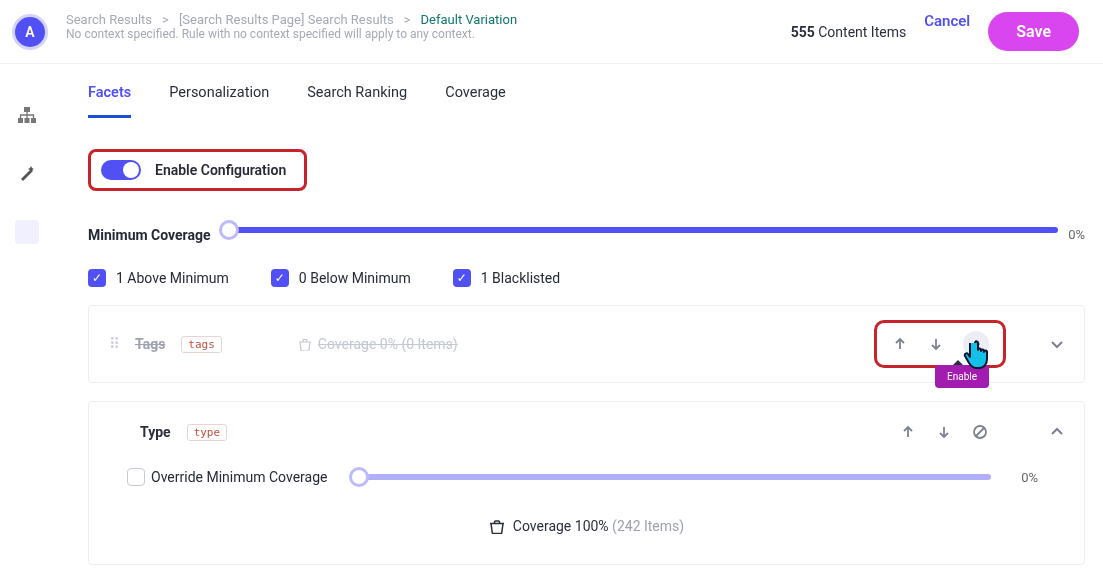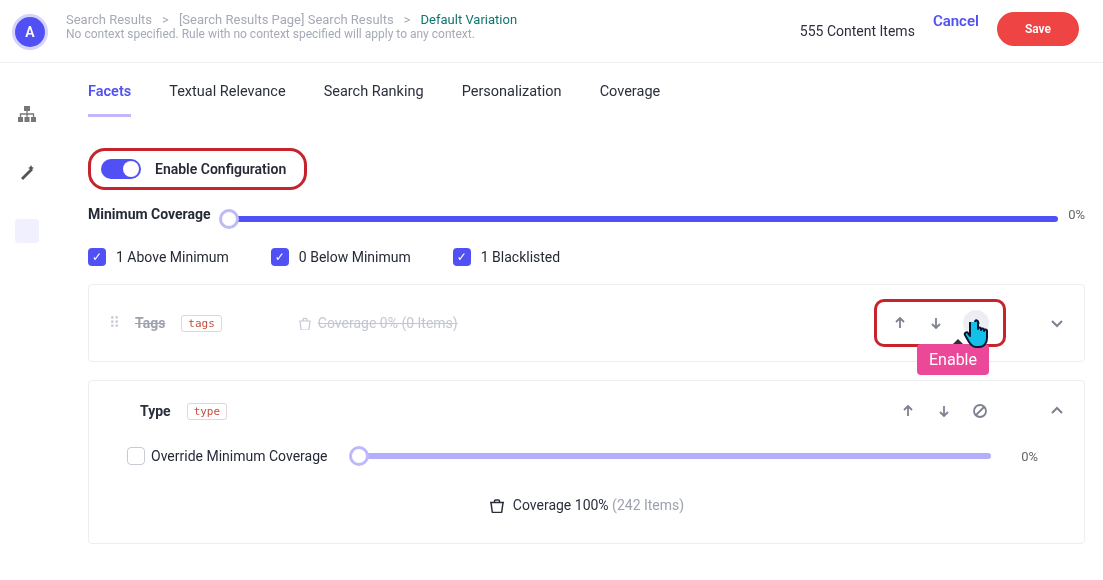--- a/index.html
+++ b/index.html
@@ -3,37 +3,37 @@
 <meta charset="utf-8">
 <style>
 *{box-sizing:border-box;margin:0;padding:0;font-family:-apple-system,BlinkMacSystemFont,"Segoe UI",Roboto,sans-serif}
 body{background:#fff;color:#252a36;font-size:14px;width:1103px;height:580px;overflow:hidden}
 .topbar{display:flex;align-items:flex-start;padding:12px 24px 12px 12px;border-bottom:1px solid #eef0f4;gap:18px}
 .avatar{width:36px;height:36px;border-radius:50%;background:#5150f5;display:flex;align-items:center;justify-content:center;color:#fff;font-weight:600;border:3px solid #d4d4fb;flex:0 0 auto;margin-top:2px}
 .bc{flex:1}
 .crumbs{color:#a6aab6;font-size:13px;display:flex;gap:10px;align-items:flex-start;flex-wrap:wrap}
 .crumbs .cur{color:#0f766e;font-weight:400}
 .nocontext{color:#a6aab6;font-size:12px;}
-.ci{color:#2b2f3c;font-size:14px;align-self:center}.ci b{font-weight:400}
+.ci{color:#2b2f3c;font-size:14px;align-self:center}.ci b{font-weight:700}
 .topbtns{display:flex;gap:18px;align-items:flex-start}
 .btn-cancel{color:#5150f5;font-weight:600;cursor:pointer;font-size:15px}
-.btn-save{background:#ef4444;color:#fff;border:none;border-radius:20px;padding:10px 28px;font-weight:600;font-size:12px;cursor:pointer}
+.btn-save{background:#d946ef;color:#fff;border:none;border-radius:20px;padding:10px 28px;font-weight:600;font-size:16px;cursor:pointer}
 .layout{display:flex}
 .sidebar{width:54px;display:flex;flex-direction:column;align-items:center;gap:36px;padding-top:40px}
 .sidebar .s{width:22px;height:22px;display:flex;align-items:center;justify-content:center;color:#888}
 .sidebar .active{background:#f0f0ff;padding:12px;border-radius:4px;color:#5150f5}
 .main{flex:1;padding:0 18px 20px 34px}
 .tabs{display:flex;gap:38px;padding-top:20px;border-bottom:1px solid transparent}
 .tab{padding-bottom:14px;color:#2b2f3c;cursor:pointer;font-size:14.5px}
-.tab.active{color:#5150f5;font-weight:600;border-bottom:3px solid #c4b5fd}
-.enable-row{display:inline-flex;align-items:center;gap:14px;border:3px solid #c7232c;border-radius:17px;padding:8px 18px 8px 10px;margin-top:30px}
+.tab.active{color:#5150f5;font-weight:600;border-bottom:3px solid #1d4ed8}
+.enable-row{display:inline-flex;align-items:center;gap:14px;border:3px solid #c7232c;border-radius:8px;padding:8px 18px 8px 10px;margin-top:30px}
 .toggle{width:40px;height:20px;background:#5150f5;border-radius:12px;position:relative}
 .toggle::after{content:"";position:absolute;right:2px;top:2px;width:16px;height:16px;background:#fff;border-radius:50%}
 .enable-lbl{font-weight:600}
-.mc{display:flex;align-items:flex-end;gap:10px;margin-top:16px}
+.mc{display:flex;align-items:flex-start;gap:10px;margin-top:36px}
 .mc-lbl{font-weight:700;white-space:nowrap}
 .slider{flex:1;height:6px;background:#5150f5;border-radius:3px;position:relative}
 .slider .thumb{position:absolute;left:-2px;top:-7px;width:20px;height:20px;background:#fff;border:3px solid #bdb9fb;border-radius:50%}
 .slider.light{background:#b2affa}
 .pct{font-size:13px;color:#666}
 .chks{display:flex;gap:42px;margin-top:26px;align-items:center}
 .chk{display:flex;align-items:center;gap:10px}
 .cb{width:18px;height:18px;background:#5150f5;border-radius:4px;display:flex;align-items:center;justify-content:center;color:#fff;font-size:12px}
 .cb.empty{background:#fff;border:1.5px solid #c7cbd4}
 .facet{border:1px solid #eceef3;border-radius:4px;margin-top:18px}
@@ -43,21 +43,21 @@
 .fname.on{text-decoration:none;color:#2b2f3c}
 .tag{border:1px solid #e9d3d3;color:#c2503f;padding:1px 6px;border-radius:3px;font-size:11px;font-family:monospace}
 .cov{color:#c3c7d1;margin-left:60px;text-decoration:line-through}
 .covon{color:#2b2f3c;margin:8px auto}
 .covon .dim{color:#9ea2af}
 .acts{display:flex;gap:18px;margin-left:auto;align-items:center;border:3px solid transparent;padding:8px 14px;border-radius:10px;position:relative}
 .acts.hl{border-color:#c7232c}
 .ib{color:#7d8190;cursor:pointer;display:inline-flex;width:18px;height:18px;align-items:center;justify-content:center}
 .ib.plus{background:#eceef3;border-radius:50%;width:26px;height:26px;color:#2b2f3c;font-weight:700}
 .chev{margin-left:28px;color:#7d8190;cursor:pointer}
-.tooltip{position:absolute;top:42px;right:14px;background:#ec4899;color:#fff;padding:6px 12px;border-radius:4px;font-size:16px}
+.tooltip{position:absolute;top:42px;right:14px;background:#a21caf;color:#fff;padding:6px 12px;border-radius:4px;font-size:10px}
 .tooltip::before{content:"";position:absolute;top:-5px;right:26px;border:5px solid transparent;border-bottom-color:#2b2f3c;border-top:none}
 .hand{position:absolute;top:14px;right:8px;pointer-events:none}
 .facet-body{padding:0 38px 22px}
 .ovr{display:flex;align-items:center;gap:6px;padding:6px 8px 6px 0}
 svg{display:block}
 </style>
 </head>
 <body>
 
 <div class="topbar">
@@ -102,23 +102,22 @@
           <circle cx="6" cy="6" r="1.3" fill="#5150f5"></circle>
           <circle cx="14" cy="12" r="4" fill="none" stroke="#5150f5" stroke-width="1.6"></circle>
           <circle cx="14" cy="12" r="1.3" fill="#5150f5"></circle>
         </svg>
     </div>
   </div>
 
   <div class="main">
     <div class="tabs">
       <div class="tab active">Facets</div>
-      <div class="tab">Textual Relevance</div>
+      <div class="tab">Personalization</div>
       <div class="tab">Search Ranking</div>
-      <div class="tab">Personalization</div>
       <div class="tab">Coverage</div>
     </div>
 
     <div class="enable-row">
       <div class="toggle"></div>
       <span class="enable-lbl">Enable Configuration</span>
     </div>
 
     <div class="mc">
       <span class="mc-lbl">Minimum Coverage</span>

